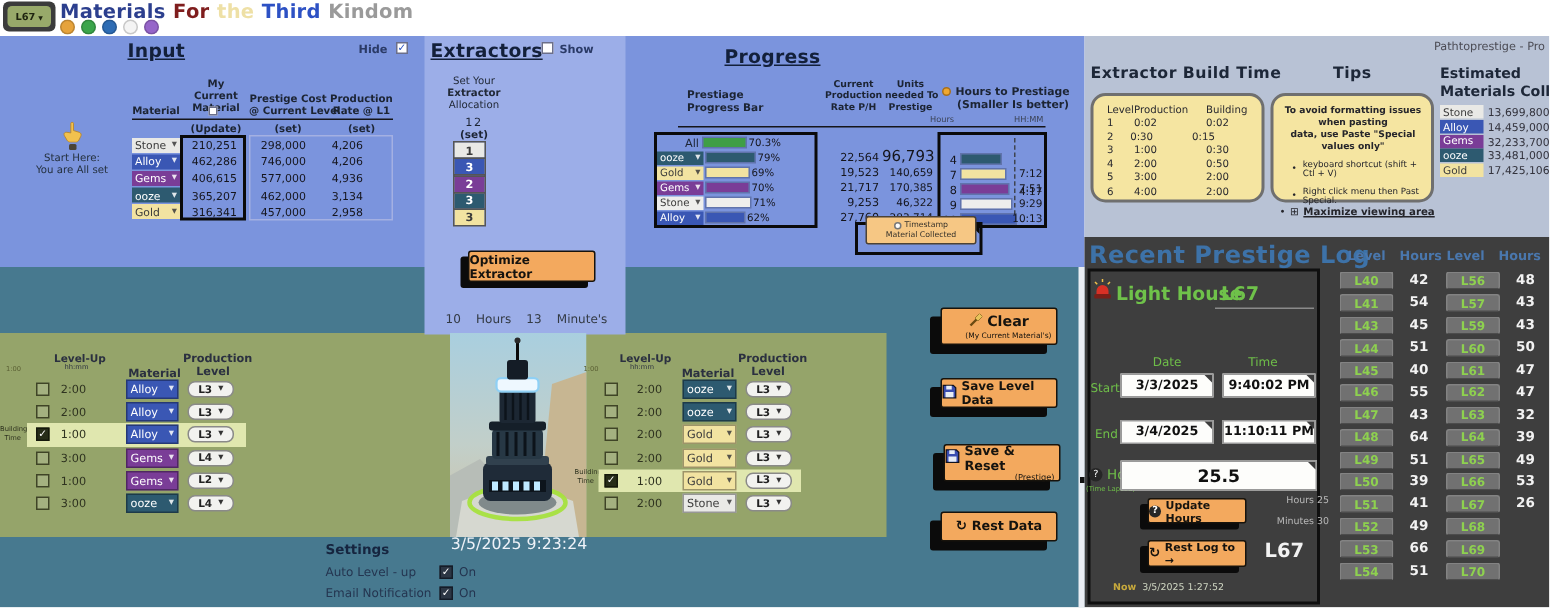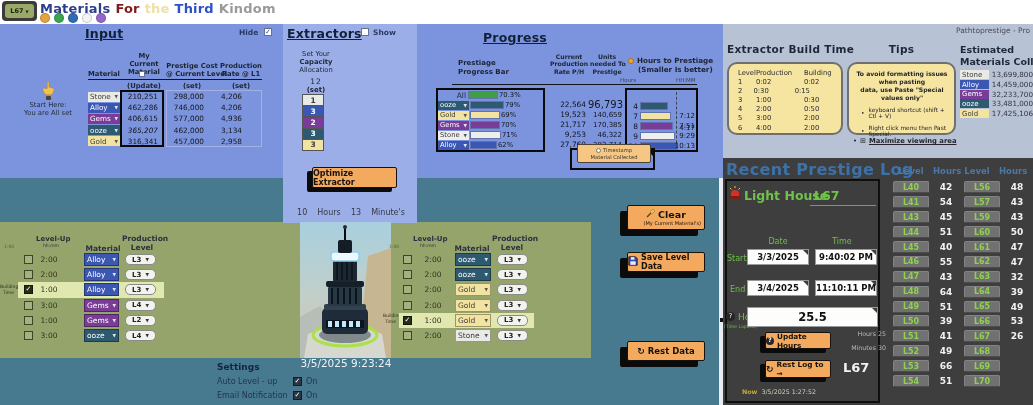--- a/index.html
+++ b/index.html
@@ -144,42 +144,42 @@
         <span class="lbl">Gems</span>
       </div>
       <div class="num" style="width:42px;font-size:7.3px;color:#15151c;padding-right:4px;">406,615</div>
       <div class="num" style="width:46px;font-size:7.3px;color:#15151c;padding-right:4px;">577,000</div>
       <div class="num" style="width:40px;font-size:7.3px;color:#15151c;padding-right:6px;">4,936</div>
     </div>
       <div class="lrow" style="height:11.2px;">
       <div class="dd" style="width: 32px; height: 10.2px; background: rgb(45, 90, 112); color: rgb(255, 255, 255);">
         <span class="lbl">ooze</span>
       </div>
-      <div class="num" style="width:42px;font-size:7.3px;color:#15151c;padding-right:4px;font-style:italic;">365,207</div>
+      <div class="num" style="width:42px;font-size:7.3px;color:#15151c;padding-right:4px;">365,207</div>
       <div class="num" style="width:46px;font-size:7.3px;color:#15151c;padding-right:4px;">462,000</div>
       <div class="num" style="width:40px;font-size:7.3px;color:#15151c;padding-right:6px;">3,134</div>
     </div>
       <div class="lrow" style="height:11.2px;">
       <div class="dd" style="width: 32px; height: 10.2px; background: rgb(242, 227, 161); color: rgb(59, 59, 59);">
         <span class="lbl">Gold</span>
       </div>
       <div class="num" style="width:42px;font-size:7.3px;color:#15151c;padding-right:4px;">316,341</div>
       <div class="num" style="width:46px;font-size:7.3px;color:#15151c;padding-right:4px;">457,000</div>
       <div class="num" style="width:40px;font-size:7.3px;color:#15151c;padding-right:6px;">2,958</div>
     </div>
     </div>
   <div class="abs" style="left:120px;top:90px;width:44px;height:57px;border:2px solid #0a0a0a;"></div>
   <div class="abs" style="left:166px;top:90px;width:96px;height:57px;border:1px solid #a4b0e2;"></div>
 
   <div class="abs h1" style="left:287px;top:26px;">Extractors</div>
   <div class="cb" style="left:361px;top:28px;"></div>
   <div class="abs" style="left:373px;top:28px;font-size:7.5px;font-weight:bold;color:#2a3a66;">Show</div>
 
   <div class="abs" style="left:296px;top:50px;width:40px;text-align:center;font-size:6.8px;color:#222a38;">Set Your</div>
-  <div class="abs" style="left:296px;top:58px;width:40px;text-align:center;font-size:6.8px;font-weight:bold;color:#222a38;">Capacity</div>
+  <div class="abs" style="left:296px;top:58px;width:40px;text-align:center;font-size:6.8px;font-weight:bold;color:#222a38;">Extractor</div>
   <div class="abs" style="left:296px;top:66px;width:40px;text-align:center;font-size:6.8px;color:#222a38;">Allocation</div>
   <div class="abs" style="left:296px;top:77px;width:40px;text-align:center;font-size:7.5px;color:#1c2433;letter-spacing:1px;">12</div>
   <div class="abs" style="left:296px;top:86px;width:40px;text-align:center;font-size:7px;font-weight:bold;color:#1c2433;">(set)</div>
   <div class="abs" style="left:303px;top:95px;">
 
   <div style="width: 20px; height: 10.4px; margin-bottom: 0.8px; outline: rgb(85, 85, 85) solid 1px; display: flex; align-items: center; justify-content: center; font-size: 7.5px; font-weight: bold; background: rgb(233, 233, 230); color: rgb(59, 59, 59);">
         <span>1</span>
       </div>
       <div style="width: 20px; height: 10.4px; margin-bottom: 0.8px; outline: rgb(85, 85, 85) solid 1px; display: flex; align-items: center; justify-content: center; font-size: 7.5px; font-weight: bold; background: rgb(58, 87, 180); color: rgb(255, 255, 255);">
         <span>3</span>
@@ -813,18 +813,29 @@
     <div style="font-size:5px;font-weight:normal;align-self:flex-end;margin-right:3px;">(My Current Material's)</div>
   </div>
   <div class="obtn sh7" style="left:627px;top:252px;width:78px;height:20px;font-size:8px;">
     <span><svg width="10" height="10" viewBox="0 0 12 12">
           <path d="M1 1h8l2 2v8H1Z" fill="#3a4db0" stroke="#10131f"></path>
           <rect x="3.4" y="1.4" width="4.4" height="3" fill="#e8edf5"></rect>
           <rect x="2.8" y="6.4" width="6.4" height="4.2" fill="#e8edf5"></rect>
         </svg></span>
     <span>Save Level Data</span>
   </div>
+  <div class="obtn sh7" style="left:629px;top:296px;width:78px;height:25px;flex-direction:column;gap:0;">
+    <div style="display:flex;align-items:center;gap:3px;font-size:8.5px;">
+      <span><svg width="10" height="10" viewBox="0 0 12 12">
+            <path d="M1 1h8l2 2v8H1Z" fill="#3a4db0" stroke="#10131f"></path>
+            <rect x="3.4" y="1.4" width="4.4" height="3" fill="#e8edf5"></rect>
+            <rect x="2.8" y="6.4" width="6.4" height="4.2" fill="#e8edf5"></rect>
+          </svg></span>
+      <span>Save &amp; Reset</span>
+    </div>
+    <div style="font-size:5.5px;font-weight:normal;align-self:flex-end;margin-right:3px;">(Prestige)</div>
+  </div>
   <div class="obtn sh7" style="left:627px;top:341px;width:78px;height:20px;font-size:8.5px;">
     <span style="font-size:9px;">↻</span>
     <span>Rest Data</span>
   </div>
 
 </div>
 
 </body></html>

